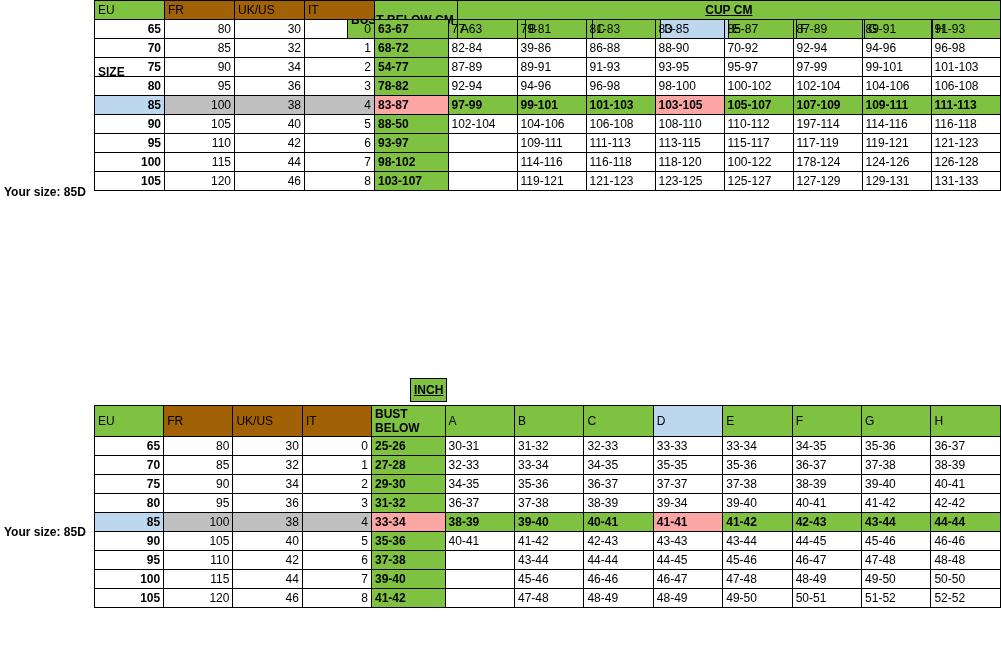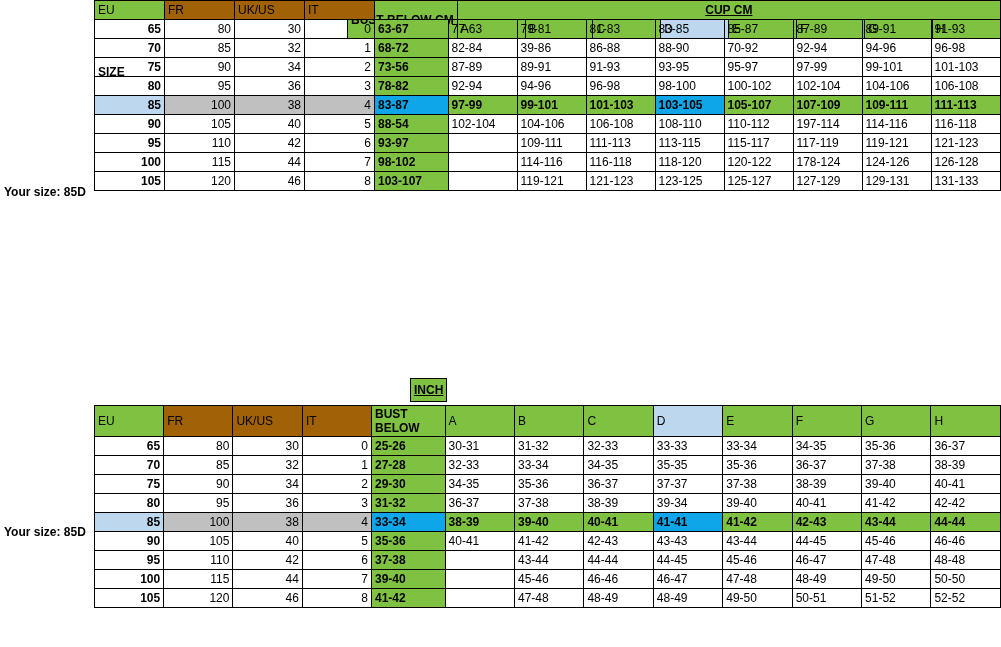--- a/index.html
+++ b/index.html
@@ -36,21 +36,21 @@
     vertical-align: middle;
     white-space: nowrap;
     overflow: hidden;
   }
   td.noborder {
     border: none !important;
   }
   .green { background: #7fc241; }
   .blue { background: #bcd7ee; }
   .gray { background: #c0c0c0; }
-  .yellow { background: #0ea5e9; }
+  .yellow { background: #fca5a5; }
   .white { background: #a16207; }
   .bold { font-weight: bold; }
   .right { text-align: right; }
   .center { text-align: center; }
   .underline { text-decoration: underline; }
   .sizelabel {
     position: absolute;
     font-weight: bold;
     font-size: 12px;
     white-space: nowrap;
@@ -151,21 +151,21 @@
       <td>92-94</td>
       <td>94-96</td>
       <td>96-98</td>
     </tr>
 
     <tr>
       <td class="right bold">75</td>
       <td class="right">90</td>
       <td class="right">34</td>
       <td class="right">2</td>
-      <td class="green bold">73-56</td>
+      <td class="green bold">54-77</td>
       <td>87-89</td>
       <td>89-91</td>
       <td>91-93</td>
       <td>93-95</td>
       <td>95-97</td>
       <td>97-99</td>
       <td>99-101</td>
       <td>101-103</td>
     </tr>
 
@@ -199,21 +199,21 @@
       <td class="green bold">107-109</td>
       <td class="green bold">109-111</td>
       <td class="green bold">111-113</td>
     </tr>
 
     <tr>
       <td class="right bold">90</td>
       <td class="right">105</td>
       <td class="right">40</td>
       <td class="right">5</td>
-      <td class="green bold">88-54</td>
+      <td class="green bold">88-50</td>
       <td>102-104</td>
       <td>104-106</td>
       <td>106-108</td>
       <td>108-110</td>
       <td>110-112</td>
       <td>197-114</td>
       <td>114-116</td>
       <td>116-118</td>
     </tr>
 
@@ -236,21 +236,21 @@
     <tr>
       <td class="right bold">100</td>
       <td class="right">115</td>
       <td class="right">44</td>
       <td class="right">7</td>
       <td class="green bold">98-102</td>
       <td></td>
       <td>114-116</td>
       <td>116-118</td>
       <td>118-120</td>
-      <td>120-122</td>
+      <td>100-122</td>
       <td>178-124</td>
       <td>124-126</td>
       <td>126-128</td>
     </tr>
 
     <tr>
       <td class="right bold">105</td>
       <td class="right">120</td>
       <td class="right">46</td>
       <td class="right">8</td>

